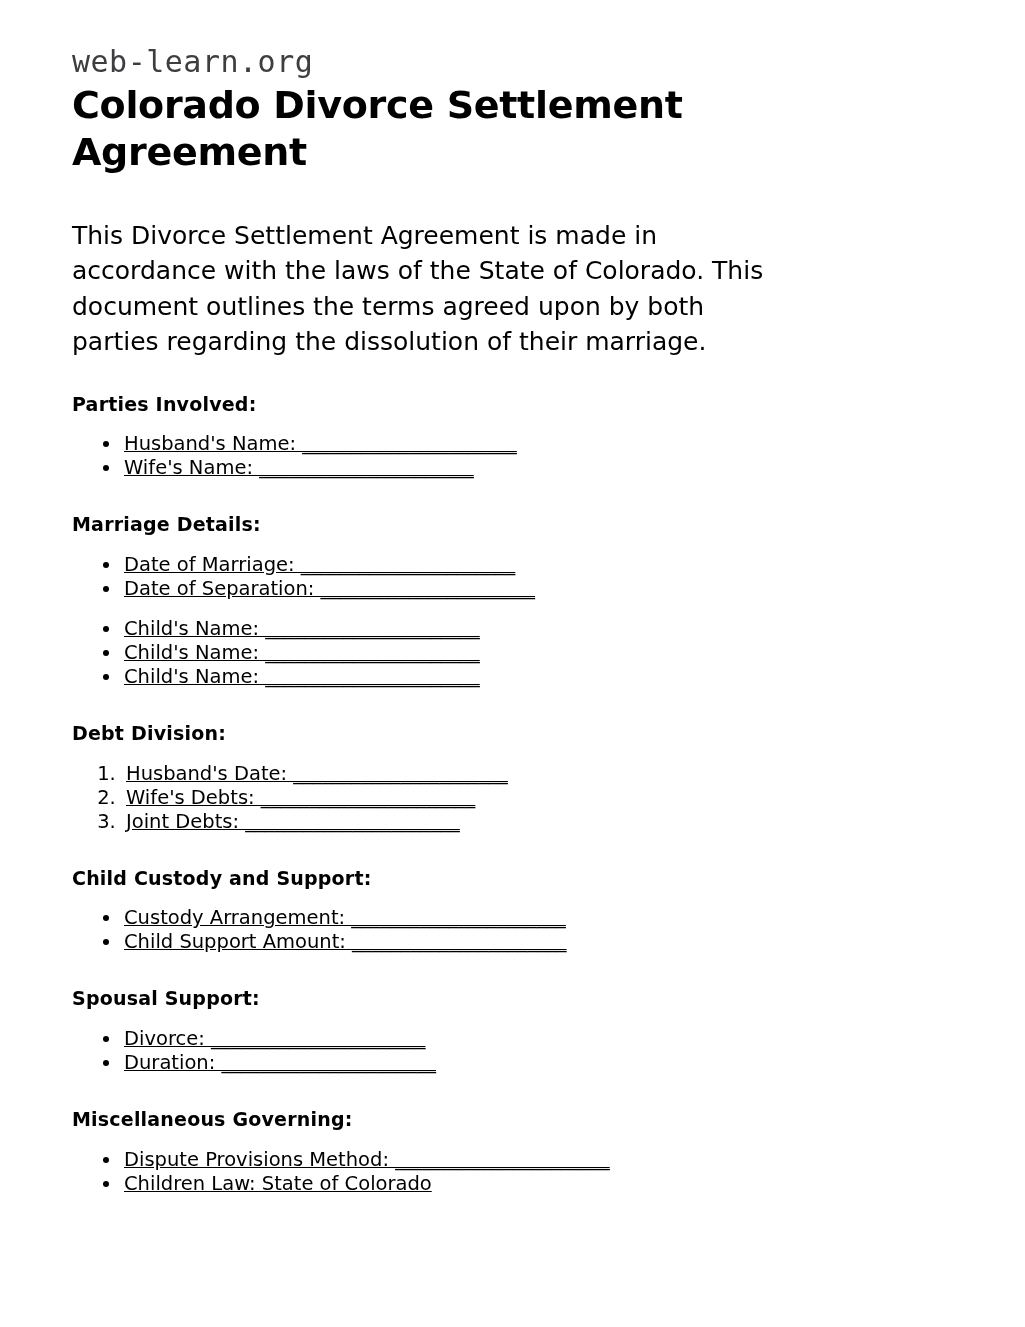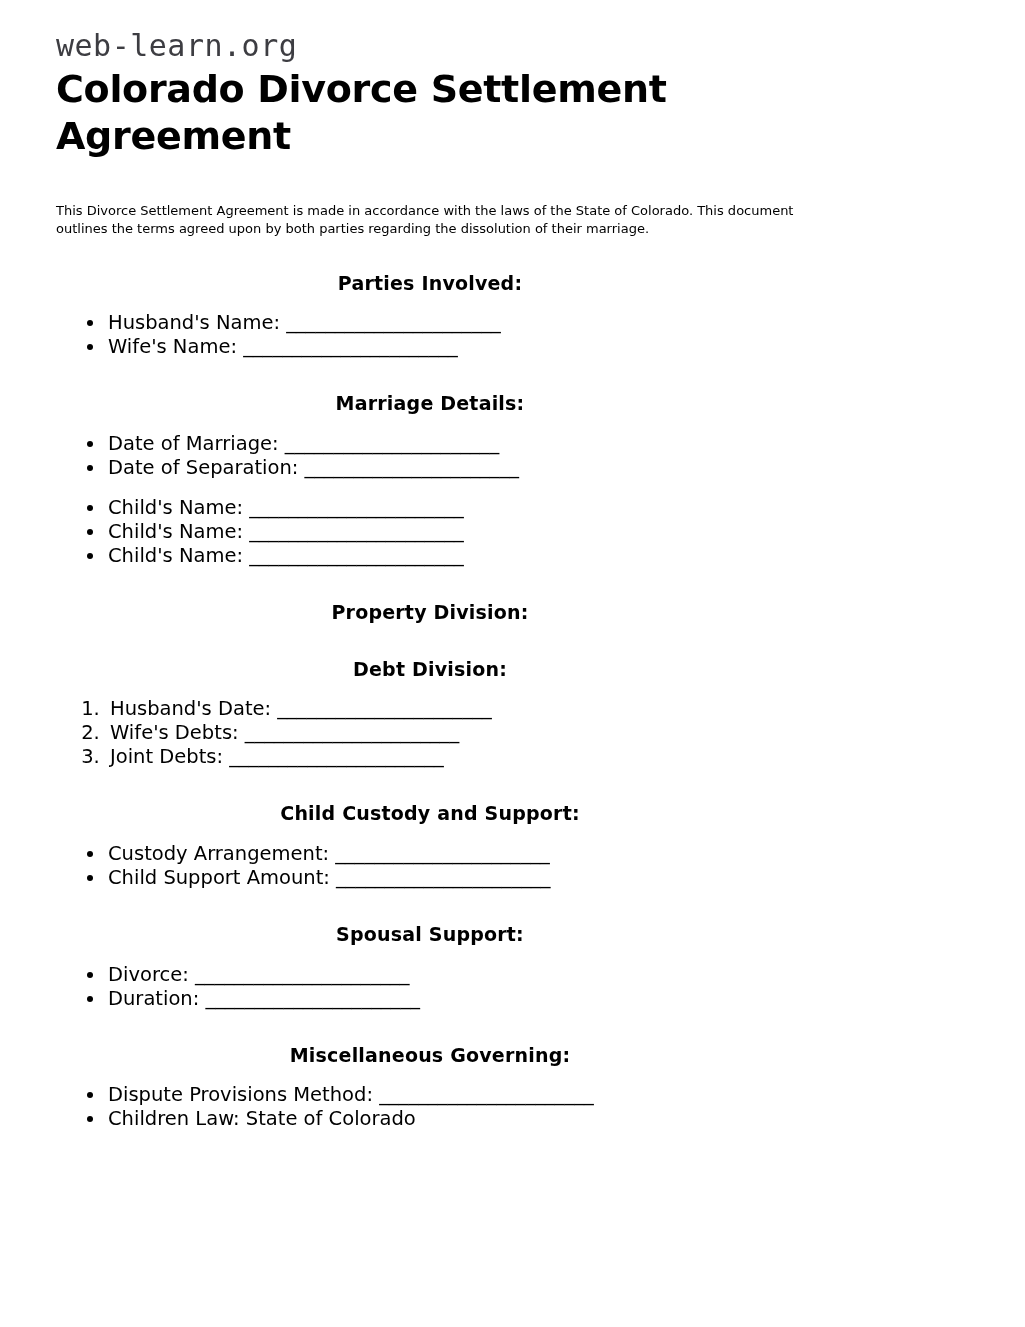--- a/index.html
+++ b/index.html
@@ -12,21 +12,21 @@
     width: 1025px;
     min-height: 1327px;
     font-family: "DejaVu Sans", sans-serif;
     color: #000000;
     -webkit-font-smoothing: antialiased;
   }
   .page {
     width: 891px;
     min-height: 1327px;
     box-sizing: border-box;
-    padding: 0;
+    padding: 16px;
     position: relative;
     background: #ffffff;
     overflow: hidden;
   }
   .content {
     margin-left: 56px;
     margin-right: 87px;
     padding-top: 30px;
   }
   .site-logo {
@@ -43,50 +43,50 @@
     font-family: "DejaVu Sans", sans-serif;
     font-size: 38px;
     font-weight: bold;
     line-height: 1.24;
     letter-spacing: -0.3px;
     margin: 4px 0 0 0;
     color: #000000;
     max-width: 700px;
   }
   .intro {
-    font-size: 13px;
+    font-size: 25px;
     line-height: 1.42;
     margin: 42px 0 0 0;
     color: #000000;
     max-width: 886px;
   }
   .section-heading {
     font-size: 19px;
     font-weight: bold;
     line-height: 1.3;
     letter-spacing: 0.2px;
     margin: 32px 0 0 0;
     color: #000000;
-    text-align: center;
   }
   ul.doc-list,
   ol.doc-list {
     margin: 16px 0 0 0;
     padding-left: 50px;
     list-style-position: outside;
   }
   ul.doc-list { list-style-type: disc; }
   ol.doc-list { list-style-type: decimal; }
   ul.doc-list li,
   ol.doc-list li {
     font-size: 19.5px;
     line-height: 1.23;
     color: #000000;
     padding-left: 2px;
     margin: 0;
+    text-decoration: underline;
   }
   ol.doc-list li { padding-left: 4px; }
 </style>
 </head>
 <body>
 
 <div class="page">
   <div class="content">
 
     <div class="site-logo">web-learn.org</div>
@@ -104,21 +104,20 @@
         <div class="section-heading">Marriage Details:</div>
         <ul class="doc-list">
           <li>Date of Marriage: ______________________</li>
           <li>Date of Separation: ______________________</li>
         </ul>
         <ul class="doc-list">
           <li>Child's Name: ______________________</li>
           <li>Child's Name: ______________________</li>
           <li>Child's Name: ______________________</li>
         </ul>
-        <div class="section-heading">Property Division:</div>
         <div class="section-heading">Debt Division:</div>
         <ol class="doc-list">
           <li>Husband's Date: ______________________</li>
           <li>Wife's Debts: ______________________</li>
           <li>Joint Debts: ______________________</li>
         </ol>
         <div class="section-heading">Child Custody and Support:</div>
         <ul class="doc-list">
           <li>Custody Arrangement: ______________________</li>
           <li>Child Support Amount: ______________________</li>

